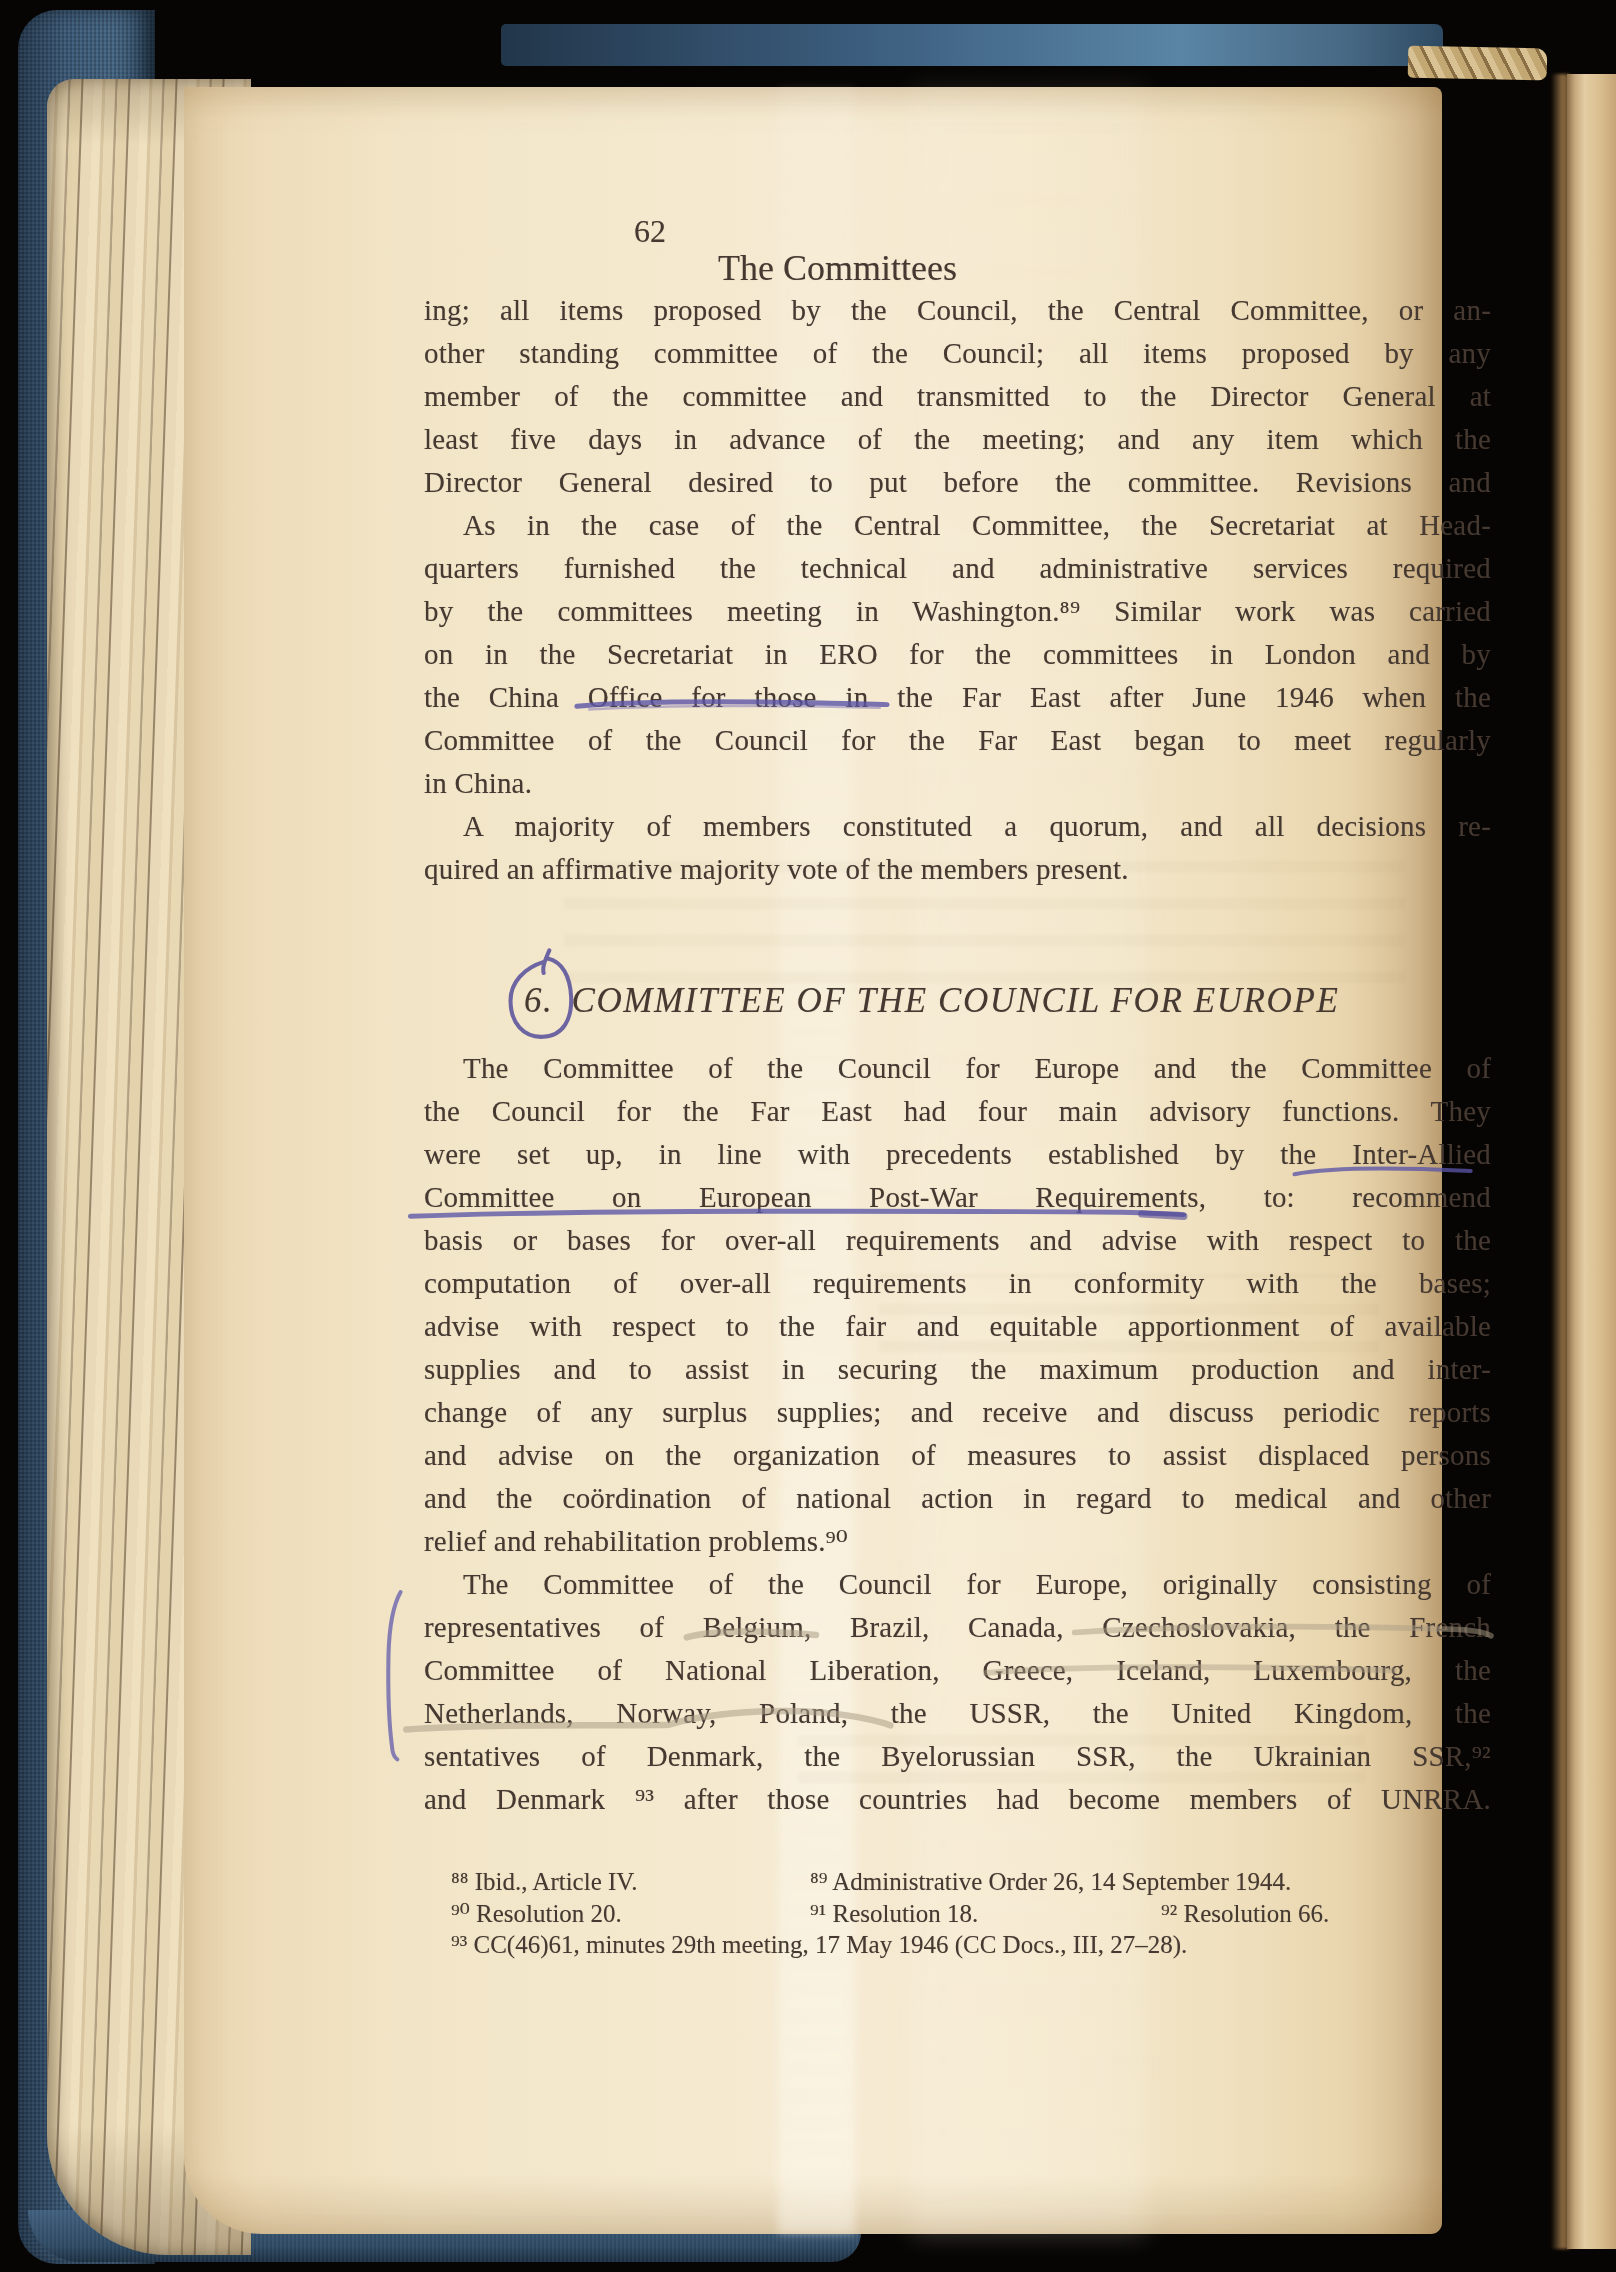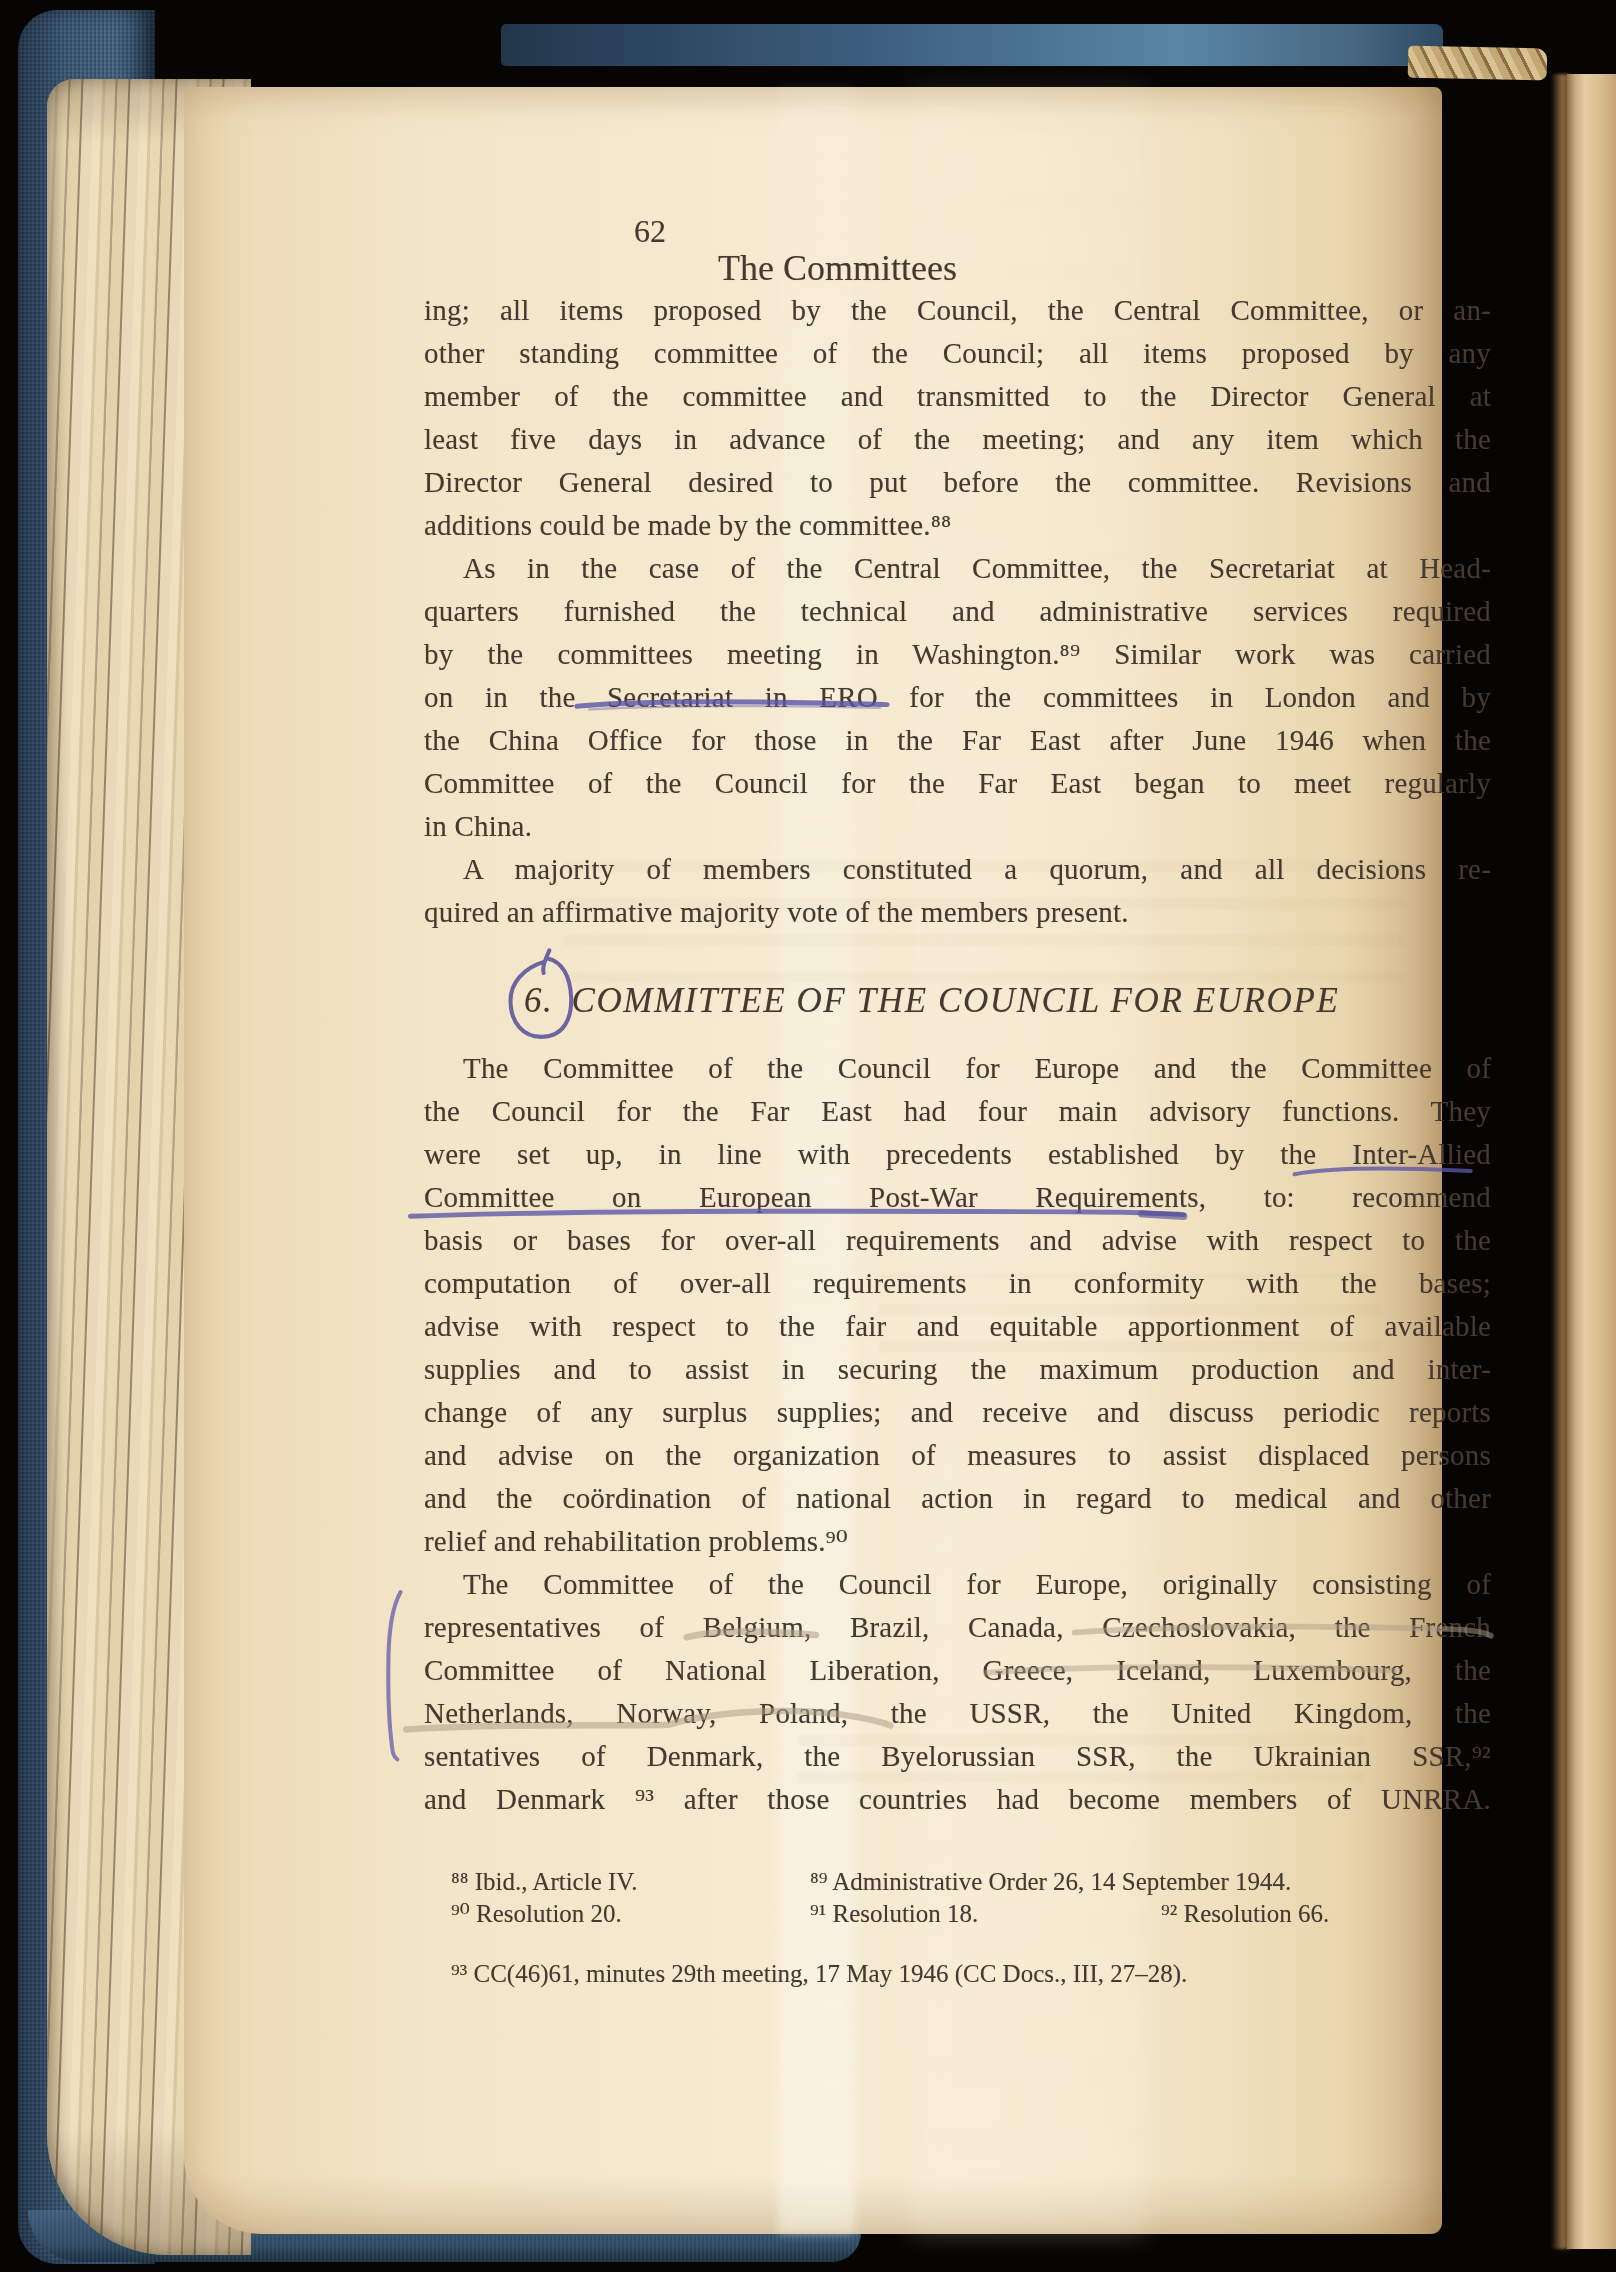--- a/index.html
+++ b/index.html
@@ -92,21 +92,20 @@
 
     <div class="pgnum ink">62</div>
     <div class="runhead ink">The Committees</div>
 
     <div class="col blk1 ink">
       <div class="bl j">ing; all items proposed by the Council, the Central Committee, or an-</div>
       <div class="bl j">other standing committee of the Council; all items proposed by any</div>
       <div class="bl j">member of the committee and transmitted to the Director General at</div>
       <div class="bl j">least five days in advance of the meeting; and any item which the</div>
       <div class="bl j">Director General desired to put before the committee. Revisions and</div>
-      <div class="bl">additions could be made by the committee.⁸⁸</div>
       <div class="bl j ind">As in the case of the Central Committee, the Secretariat at Head-</div>
       <div class="bl j">quarters furnished the technical and administrative services required</div>
       <div class="bl j">by the committees meeting in Washington.⁸⁹ Similar work was carried</div>
       <div class="bl j">on in the Secretariat in ERO for the committees in London and by</div>
       <div class="bl j">the China Office for those in the Far East after June 1946 when the</div>
       <div class="bl j">Committee of the Council for the Far East began to meet regularly</div>
       <div class="bl">in China.</div>
       <div class="bl j ind">A majority of members constituted a quorum, and all decisions re-</div>
       <div class="bl">quired an affirmative majority vote of the members present.</div>
     </div>
@@ -135,21 +134,21 @@
       <div class="bl j">Netherlands, Norway, Poland, the USSR, the United Kingdom, the</div>
       <div class="bl j">sentatives of Denmark, the Byelorussian SSR, the Ukrainian SSR,⁹²</div>
       <div class="bl j">and Denmark ⁹³ after those countries had become members of UNRRA.</div>
     </div>
 
     <div class="fn ink" style="left:267px;top:1780px;">⁸⁸ Ibid., Article IV.</div>
     <div class="fn ink" style="left:626px;top:1780px;">⁸⁹ Administrative Order 26, 14 September 1944.</div>
     <div class="fn ink" style="left:267px;top:1812px;">⁹⁰ Resolution 20.</div>
     <div class="fn ink" style="left:626px;top:1812px;">⁹¹ Resolution 18.</div>
     <div class="fn ink" style="left:977px;top:1812px;">⁹² Resolution 66.</div>
-    <div class="fn ink" style="left:267px;top:1843px;margin-top:29px;">⁹³ CC(46)61, minutes 29th meeting, 17 May 1946 (CC Docs., III, 27–28).</div>
+    <div class="fn ink" style="left:267px;top:1843px;">⁹³ CC(46)61, minutes 29th meeting, 17 May 1946 (CC Docs., III, 27–28).</div>
 
     <svg class="anno" width="1374" height="2147" viewBox="0 0 1700 2656">
 
       <path d="M486,766 C560,759 700,760 790,762 C830,763 855,763 870,764" stroke="#5a54a6" stroke-width="6" fill="none" opacity="0.8" stroke-linecap="round"></path>
       <path d="M500,770 C600,764 760,765 862,768" stroke="#6c66b4" stroke-width="3" fill="none" opacity="0.45"></path>
 
       <path d="M1374,1345 C1420,1336 1510,1337 1592,1341" stroke="#5a54a6" stroke-width="5" fill="none" opacity="0.78" stroke-linecap="round"></path>
 
       <path d="M280,1397 C500,1389 850,1390 1160,1392 C1195,1393 1220,1394 1237,1395" stroke="#5a54a6" stroke-width="6" fill="none" opacity="0.78" stroke-linecap="round"></path>
       <path d="M1185,1394 L1237,1397" stroke="#4f4898" stroke-width="9" fill="none" opacity="0.6" stroke-linecap="round"></path>

